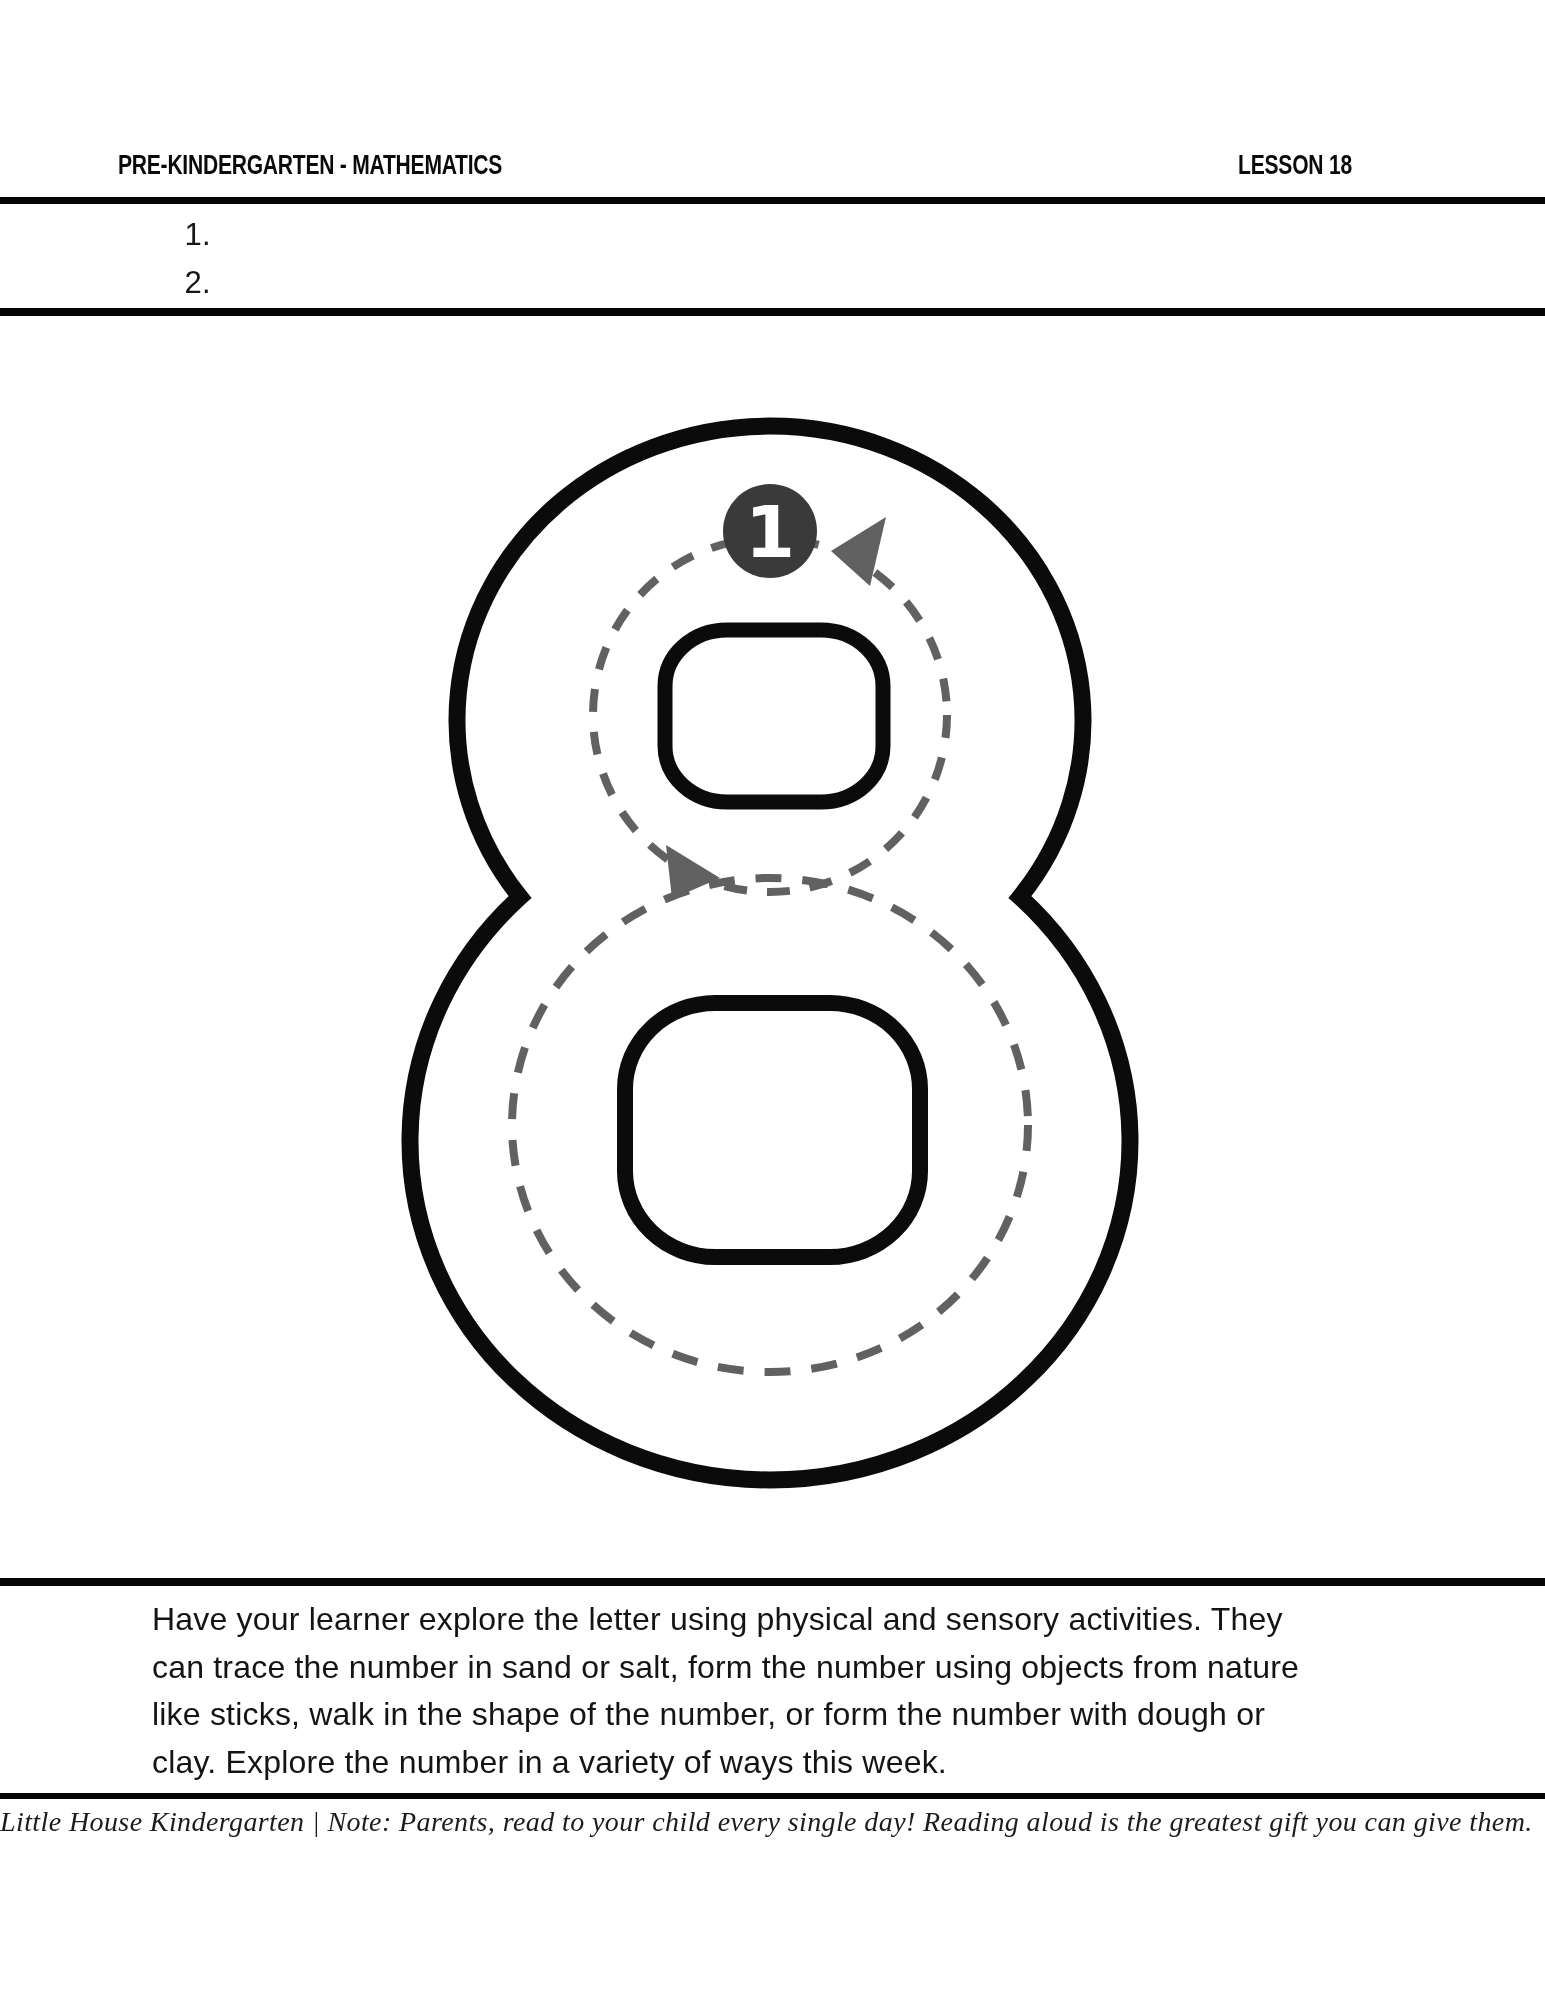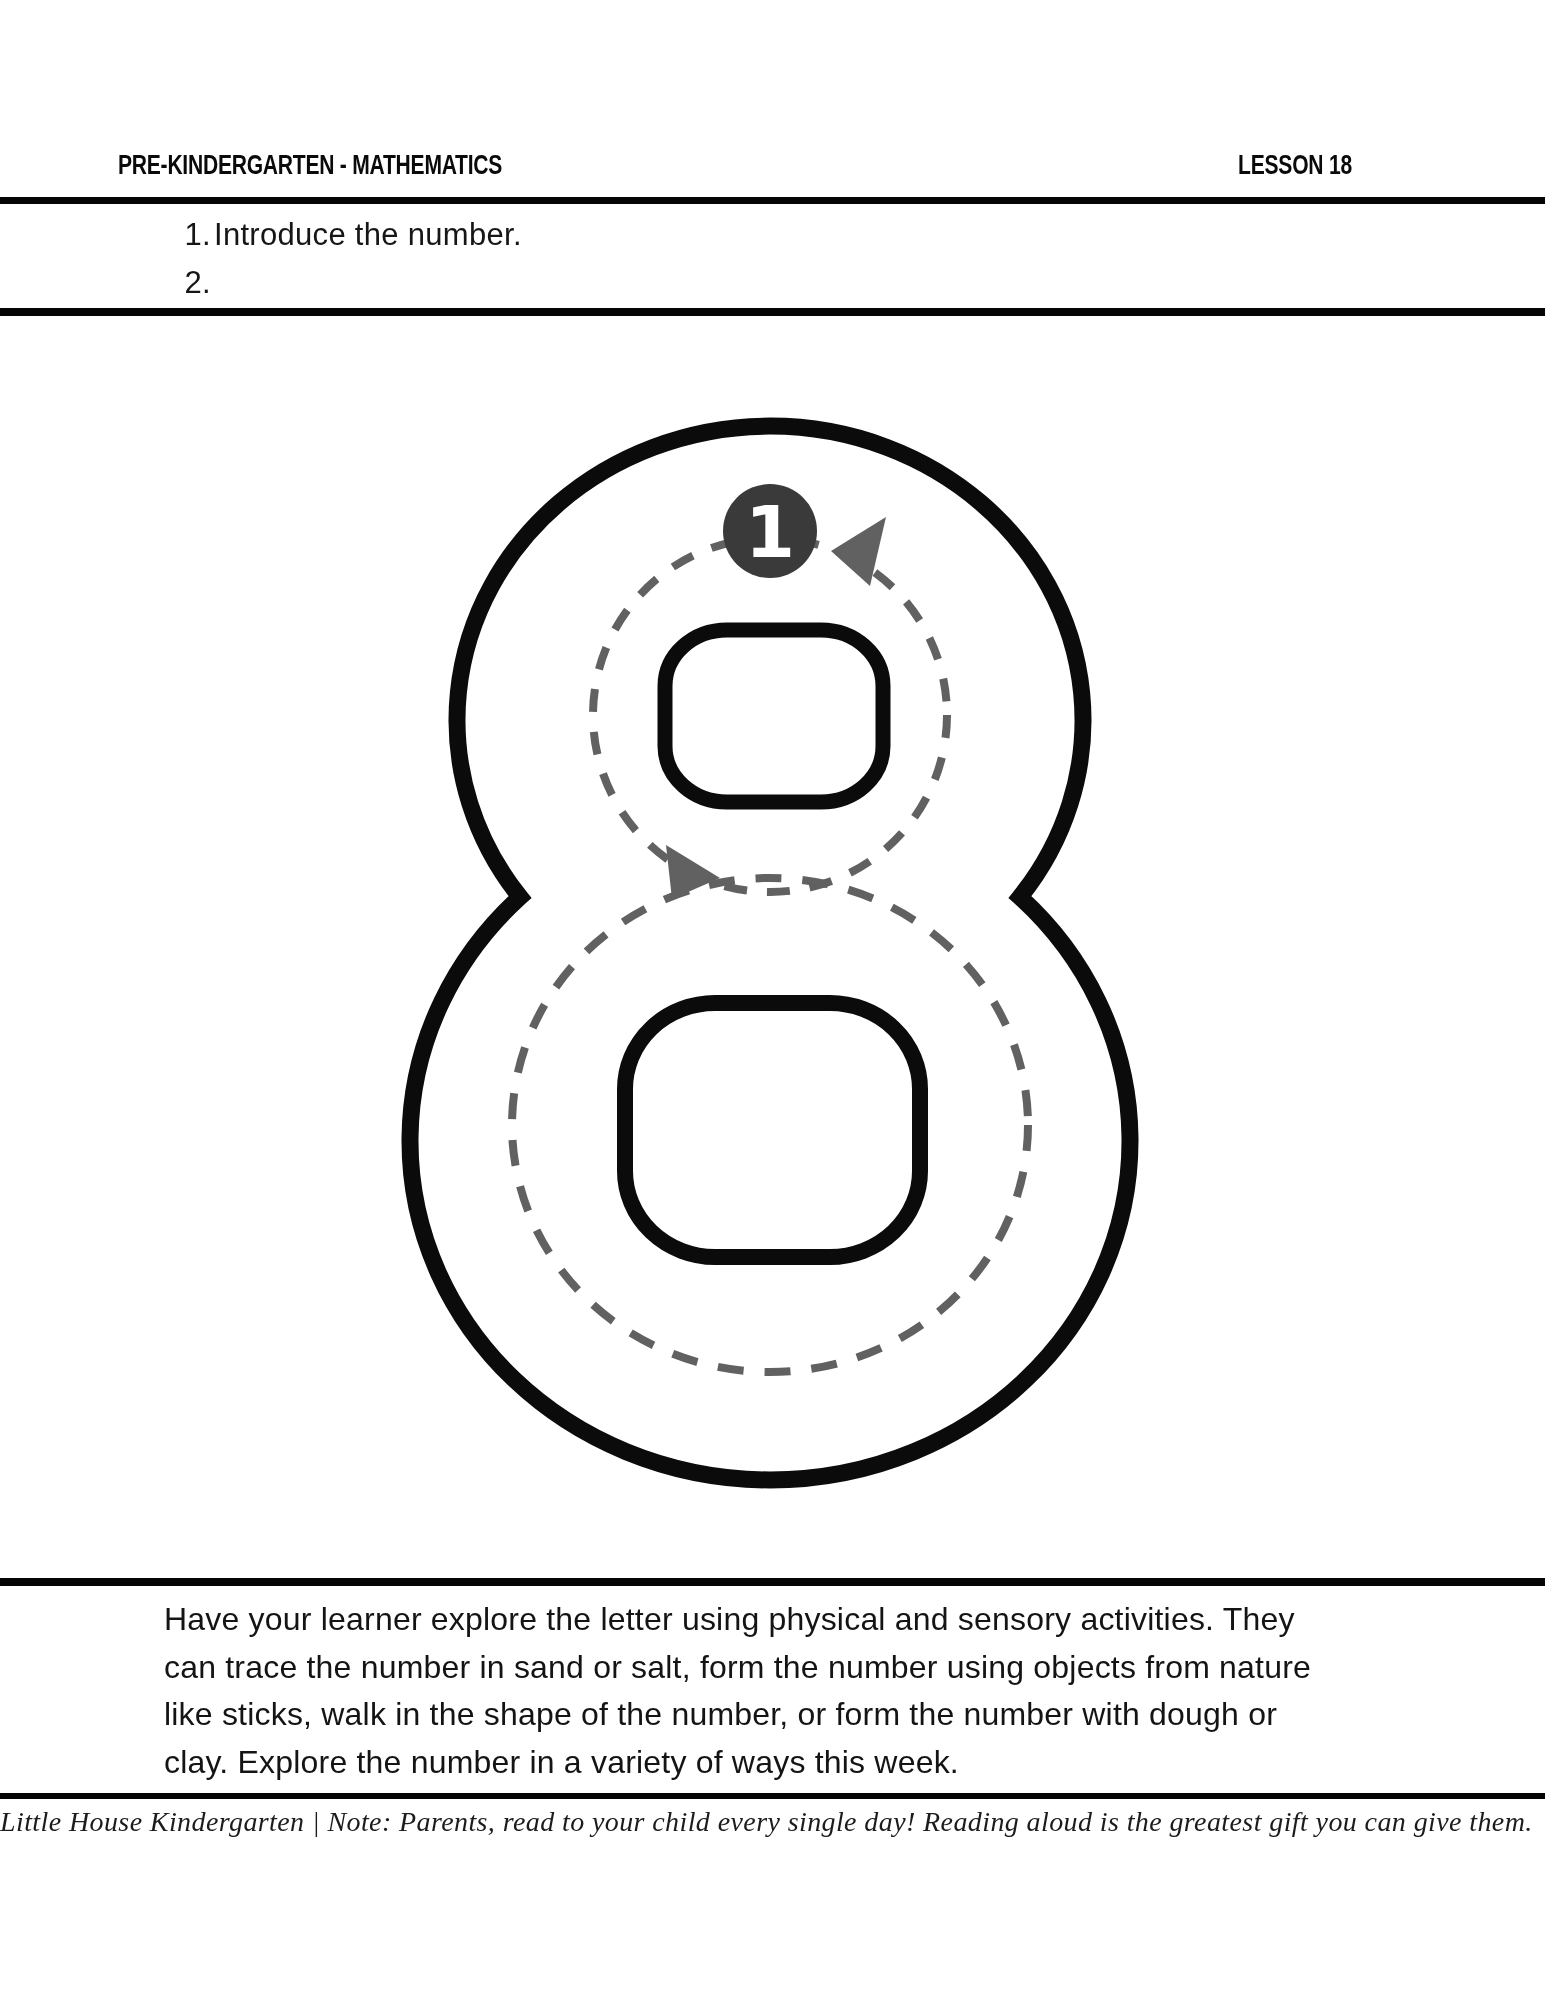--- a/index.html
+++ b/index.html
@@ -31,21 +31,21 @@
   .r4{top:1793px;height:6px;}
   
   .instructions{position:absolute;top:211px;left:130px;font-size:31px;line-height:48px;color:#161616;letter-spacing:0.3px;}
   .instructions .row{display:flex;}
   .instructions .num{display:inline-block;width:81px;text-align:right;}
   .instructions .txt{margin-left:3px;}
   
   .figure-svg{position:absolute;left:0;top:0;width:1545px;height:2000px;}
   
   .activity{
-    position:absolute;top:1596px;left:164px;width:1340px;
+    position:absolute;top:1596px;left:152px;width:1340px;
     font-size:32px;line-height:47.5px;letter-spacing:0.2px;
     color:#141414;white-space:pre-line;margin:0;
   }
   
   .footer{
     position:absolute;top:1806px;left:0;width:1545px;
     text-align:center;
     font-family:"Liberation Serif", serif;
     font-style:italic;
     font-size:28px;
@@ -58,21 +58,20 @@
 <body>
 
 <div class="hdr-left">PRE-KINDERGARTEN - MATHEMATICS</div>
 <div class="hdr-right">LESSON 18</div>
 
 <div class="rule r1"></div>
 
 <div class="instructions">
   <div class="row">
     <span class="num">1.</span>
-    <span class="txt">Introduce the number.</span>
   </div>
   <div class="row">
     <span class="num">2.</span>
   </div>
 </div>
 
 <div class="rule r2"></div>
 
 <svg class="figure-svg" viewBox="0 0 1545 2000" role="img" aria-label="8">
 

